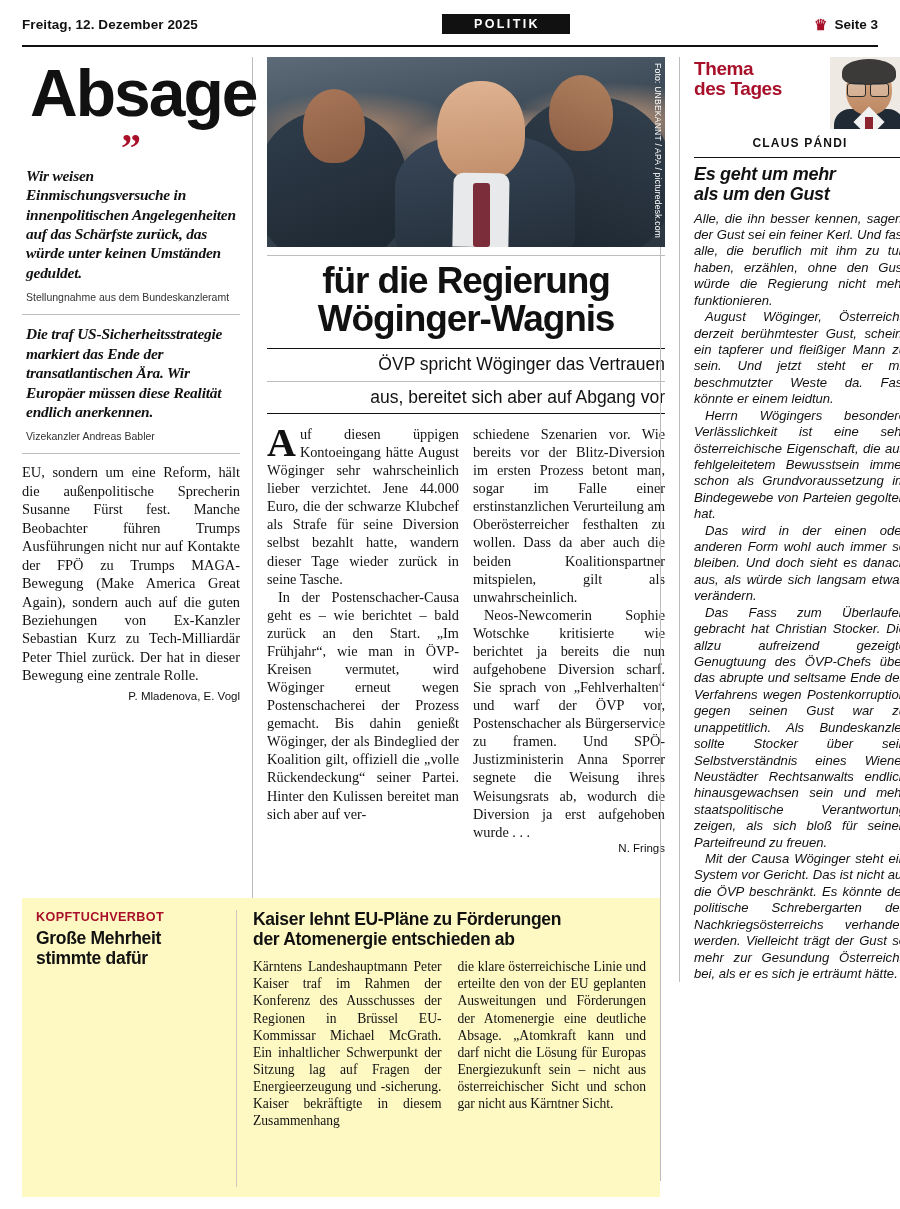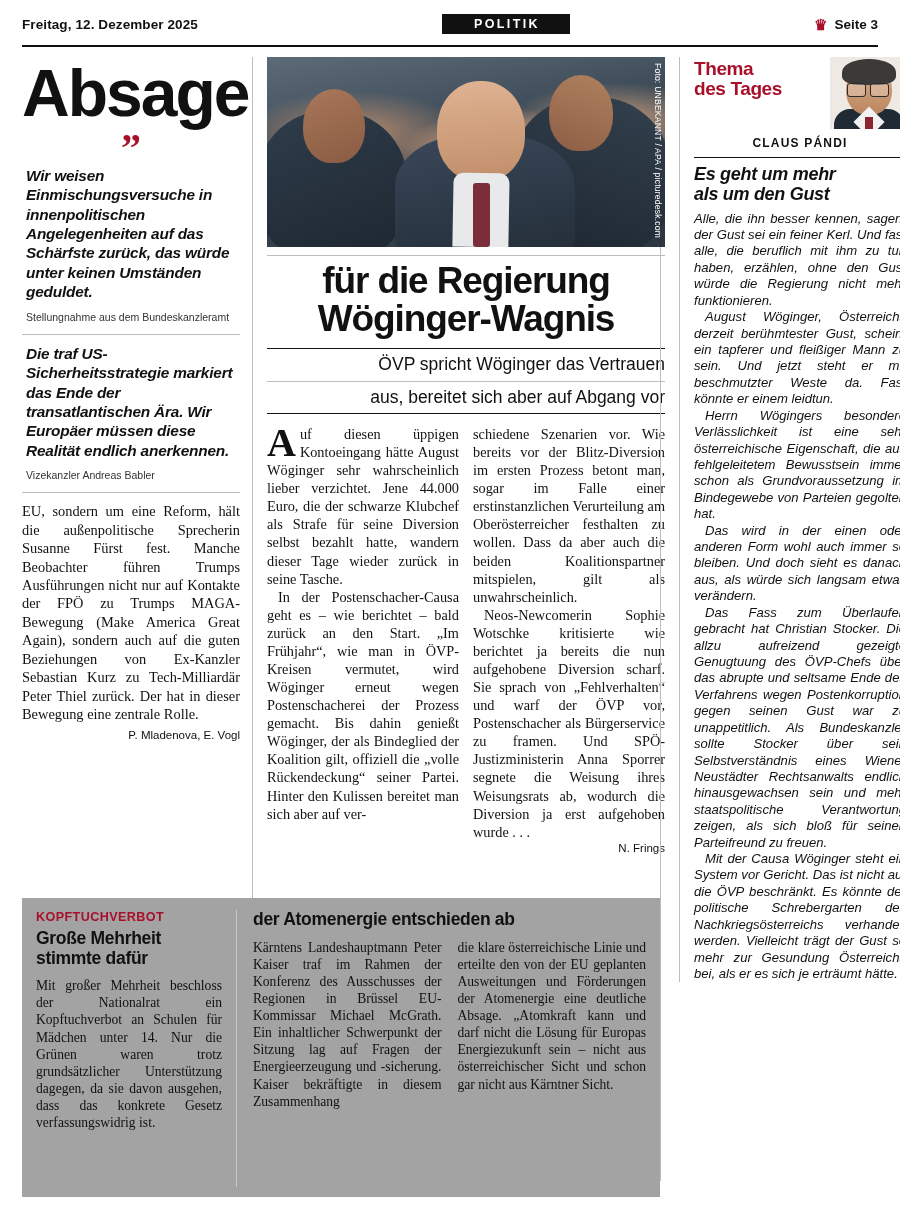--- a/index.html
+++ b/index.html
@@ -75,34 +75,34 @@
     border-right: 1px solid #bdbdbd;
   }
 
   
   .headline-absage {
     font-family: "Liberation Sans", sans-serif;
     font-weight: 700;
     font-size: 66px;
     line-height: .92;
     letter-spacing: -2px;
-    margin: 6px 0 0 0;
+    margin: 6px 0 0 8px;
   }
   .quote-mark {
     color: #a8102a;
     font-family: "Liberation Serif", serif;
     font-weight: 700;
     font-size: 40px;
     line-height: .6;
     text-align: center;
     margin: 12px 0 4px 0;
     height: 26px;
   }
   .pullquote {
-    font-family: Liberation Sans, sans-serif;
+    font-family: Liberation Serif, serif;
     font-style: italic;
     font-weight: 700;
     font-size: 15.4px;
     line-height: 1.26;
     letter-spacing: -.2px;
     margin: 2px 0 0 4px;
   }
   .credit {
     font-family: "Liberation Sans", sans-serif;
     font-size: 10.5px;
@@ -340,21 +340,21 @@
   .comment-body p { margin: 0; text-indent: 11px; }
   .comment-body p.first { text-indent: 0; }
 
   
   .bottom-band {
     position: absolute;
     left: 22px;
     right: 240px;
     bottom: 12px;
     top: 898px;
-    background: #a3a3a3;
+    background: #fef9c3;
     display: flex;
     padding: 12px 14px 10px 14px;
     box-sizing: border-box;
   }
   .bb-col1 { width: 186px; flex: none; padding-right: 14px; border-right: 1px solid #cfc6c2; }
   .bb-col2 { flex: 1; padding-left: 16px; }
   .kicker {
     font-family: "Liberation Sans", sans-serif;
     font-weight: 700;
     font-size: 12.6px;
@@ -488,24 +488,24 @@
     </div>
   </div>
 
   <div class="bottom-band">
     <div class="bb-col1">
       <div class="kicker">KOPFTUCHVERBOT</div>
       <div class="bb-head">
         <div>Große Mehrheit</div>
         <div>stimmte dafür</div>
       </div>
-      <div class="bb-text">Mit großer Mehrheit beschloss der Nationalrat ein Kopftuchverbot an Schulen für Mädchen unter 14. Nur die Grünen waren trotz grundsätzlicher Unterstützung dagegen, da sie davon ausgehen, dass das konkrete Gesetz verfassungswidrig ist.</div>
     </div>
     <div class="bb-col2">
       <div class="bb-head big">
+        <div>Kaiser lehnt EU-Pläne zu Förderungen</div>
         <div>der Atomenergie entschieden ab</div>
       </div>
       <div class="bb-2col">
         <div class="bb-text">Kärntens Landeshauptmann Peter Kaiser traf im Rahmen der Konferenz des Ausschusses der Regionen in Brüssel EU-Kommissar Michael McGrath. Ein inhaltlicher Schwerpunkt der Sitzung lag auf Fragen der Energieerzeugung und -sicherung. Kaiser bekräftigte in diesem Zusammenhang</div>
         <div class="bb-text">die klare österreichische Linie und erteilte den von der EU geplanten Ausweitungen und Förderungen der Atomenergie eine deutliche Absage. „Atomkraft kann und darf nicht die Lösung für Europas Energiezukunft sein – nicht aus österreichischer Sicht und schon gar nicht aus Kärntner Sicht.</div>
       </div>
     </div>
   </div>
 
 </div>

